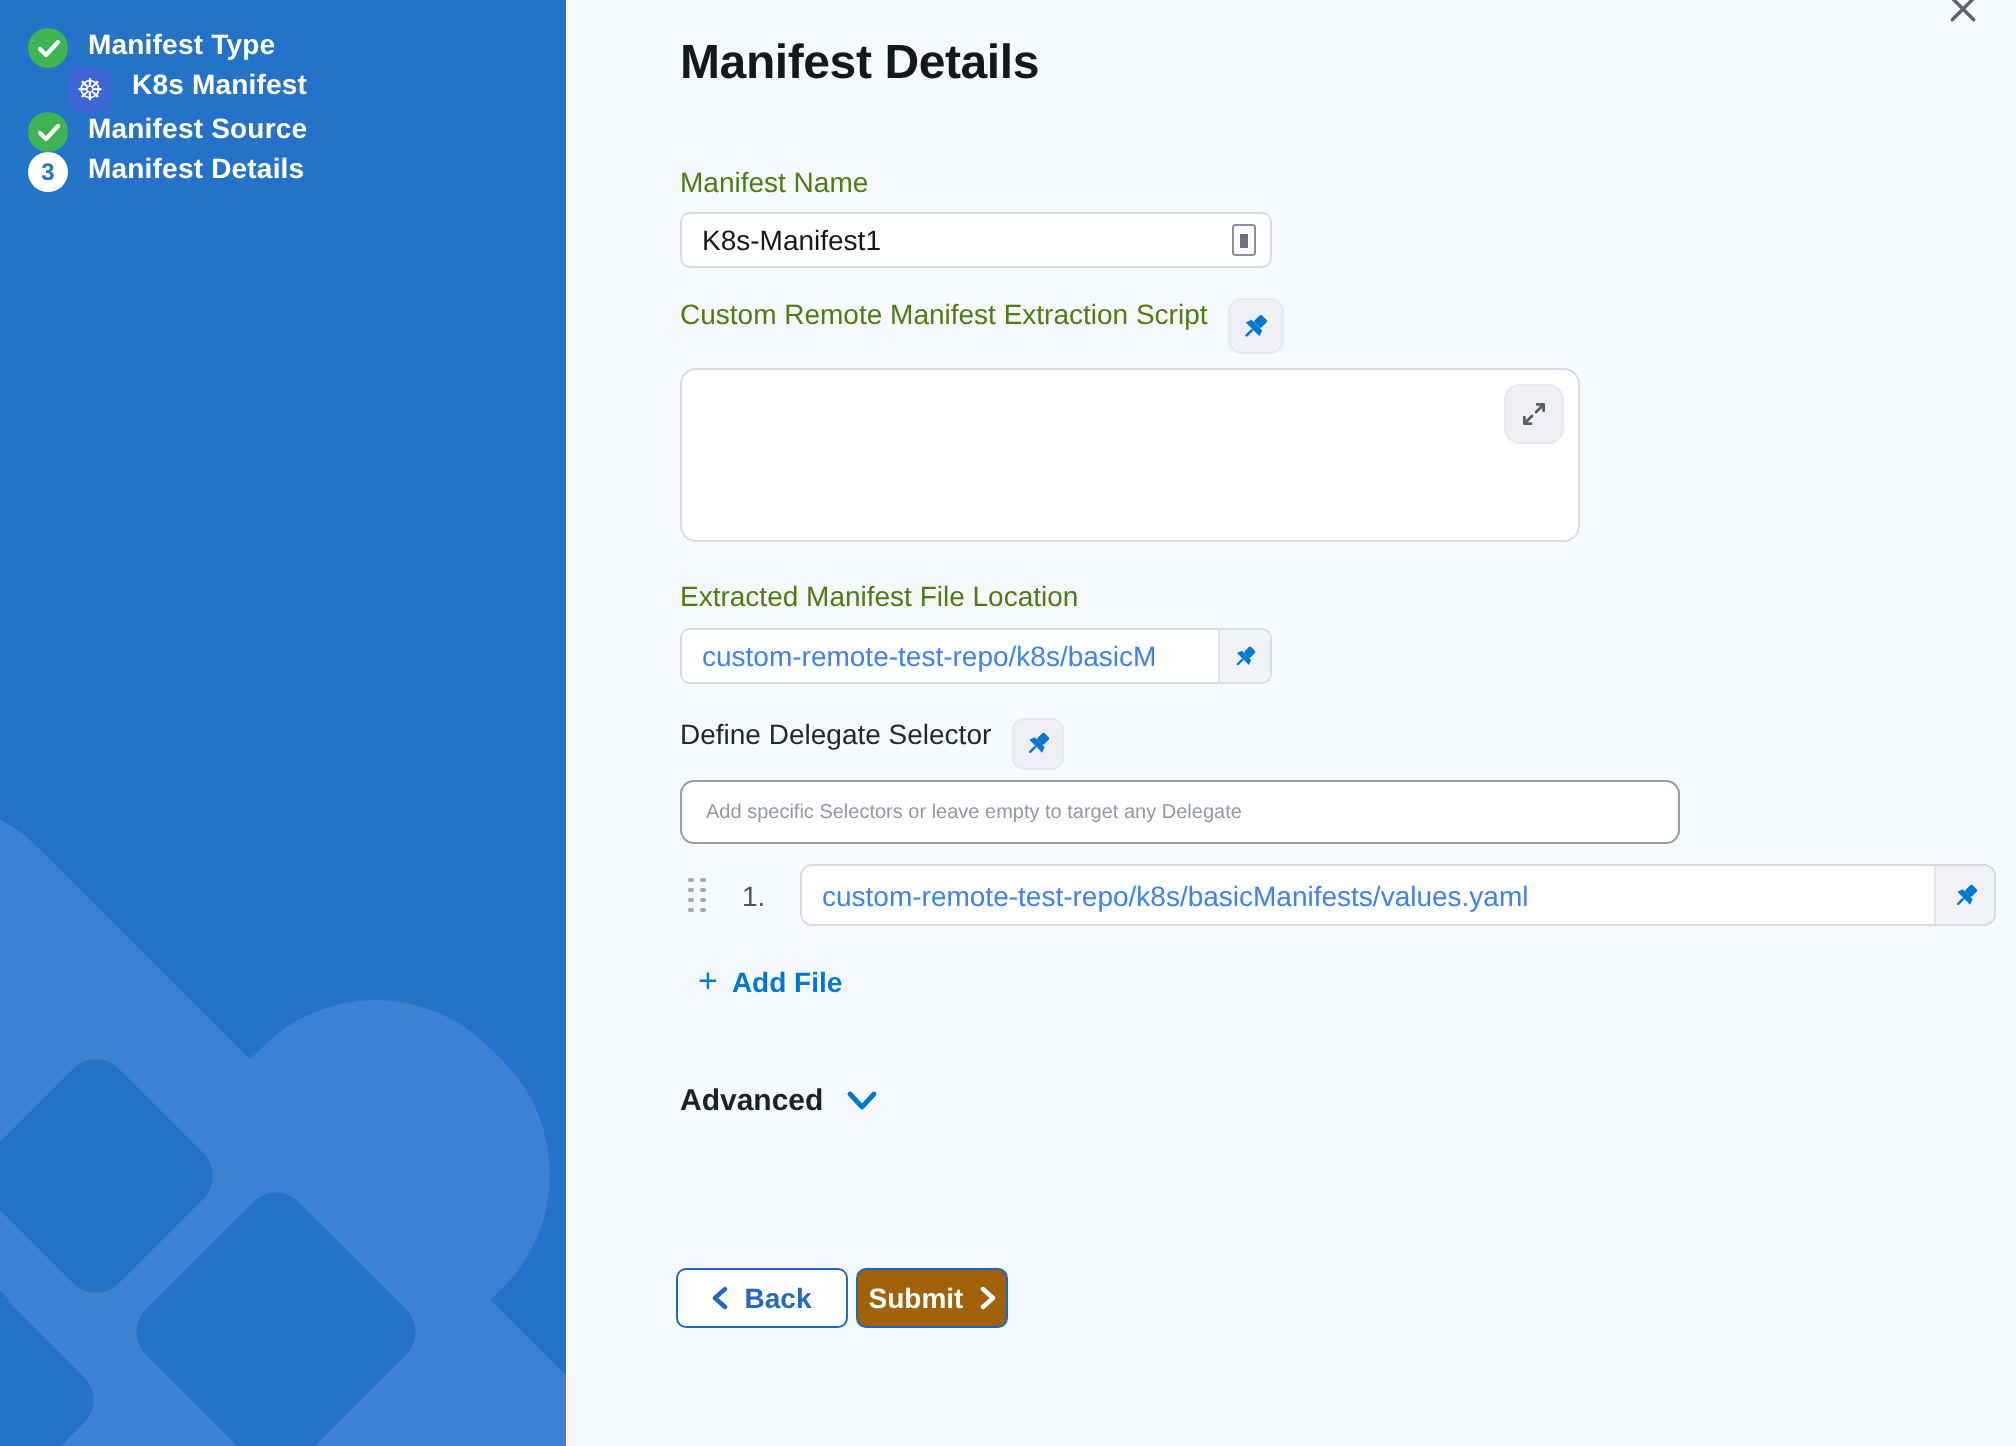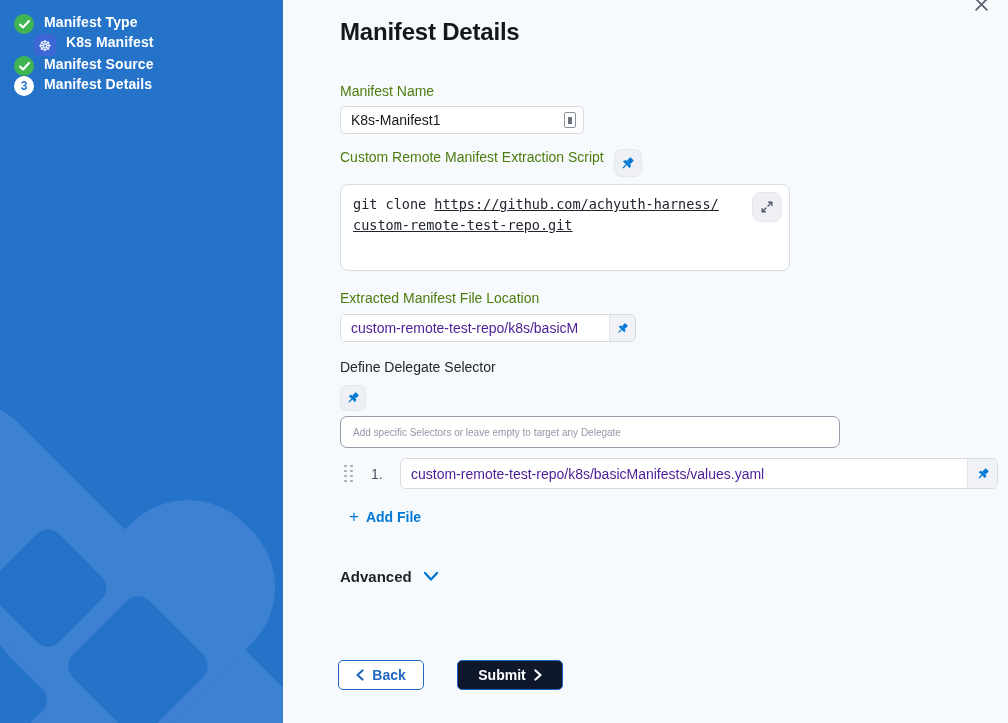--- a/index.html
+++ b/index.html
@@ -46,25 +46,25 @@
 
   .field-label { font-size:14px; color:#4d7c0f; }
   .field-label.dark { color:#23262e; }
   .label-row { display:flex; align-items:flex-start; gap:10px; }
 
   input { font-family:"Liberation Sans","DejaVu Sans",sans-serif; outline:none; }
   .text-input { height:28px; border:1px solid #d8dae3; border-radius:5px;
     background:#fff; font-size:14px; color:#16181d; padding:0 10px; }
 
   .mt-37 { margin-top:37px; } .mt-7 { margin-top:7px; } .mt-15 { margin-top:15px; }
-  .mt-8 { margin-top:8px; }  .mt-19 { margin-top:19px; } .mt-17 { margin-top:17px;flex-direction:column; }
+  .mt-8 { margin-top:8px; }  .mt-19 { margin-top:19px; } .mt-17 { margin-top:17px; }
   .mt-5 { margin-top:5px; }  .mt-10 { margin-top:10px; } .mt-43 { margin-top:43px; }
   .mt-75 { margin-top:75px; } .mt-20 { margin-top:20px; }
 
-  .name-input-wrap { position:relative; width:244px; }
+  .name-input-wrap { position:relative; width:296px; }
   .name-input-wrap input { width:100%; padding-right:32px; }
   .edit-affix { position:absolute; right:8px; top:6px; width:12px; height:16px;
     border:1.5px solid #8b8f9c; border-radius:2px; }
   .edit-affix::after { content:""; position:absolute; left:2.5px; top:4px;
     width:4px; height:7px; background:#6c7080; }
 
   .pin-btn { width:26px; height:26px; border-radius:6px; background:#eef0f6;
     border:1px solid #e6e8f0; display:flex; align-items:center; justify-content:center;
     cursor:pointer; flex:0 0 auto; }
   .pin-btn.lg { width:28px; height:28px; border-radius:7px; }
@@ -73,21 +73,21 @@
     border:1px solid #d9dbe6; border-radius:8px; padding:9px 62px 9px 12px; }
   .script-text { font-family:"DejaVu Sans Mono","Liberation Mono",monospace;
     font-size:13.5px; line-height:21px; color:#20242e; word-break:keep-all; }
   .script-url { text-decoration:underline; }
   .expand-btn { position:absolute; top:7px; right:7px; width:30px; height:30px;
     border-radius:8px; background:#eef0f6; border:1px solid #e6e8f0;
     display:flex; align-items:center; justify-content:center; cursor:pointer; }
 
   .input-group { display:flex; align-items:stretch; border:1px solid #d8dae3;
     border-radius:5px; background:#fff; overflow:hidden; }
-  .input-group input { border:none; height:26px; font-size:14px; color:#4c1d95;
+  .input-group input { border:none; height:26px; font-size:14px; color:#3b82f6;
     padding:0 10px; flex:1 1 auto; min-width:0; background:#fff; }
   .input-group .affix { width:26px; background:#f0f2f8; border-left:1px solid #e4e6ee;
     display:flex; align-items:center; justify-content:center; cursor:pointer; }
   .group-sm { width:296px; height:28px; }
   .group-values { width:598px; height:31px; border-radius:6px; }
   .group-values input { height:29px; }
   .group-values .affix { width:30px; }
 
   .delegate-input { width:500px; height:32px; border:1px solid #979caa;
     border-radius:7px; background:#fff; font-size:10px; color:#16181d; padding:0 12px; }
@@ -101,26 +101,26 @@
   .row-index { font-size:14px; color:#4f5362; margin-left:18px; width:17px; }
   .values-row .input-group { margin-left:12px;justify-content:center; }
 
   .add-file { display:flex; align-items:center; gap:7px; margin-left:9px;
     color:#0278d5; font-size:14px; font-weight:600; cursor:pointer; width:max-content; }
   .plus-glyph { font-size:17px; font-weight:400; line-height:14px; }
 
   .advanced-row { display:flex; align-items:center; gap:11px; cursor:pointer; width:max-content; }
   .advanced-label { font-size:15px; font-weight:700; color:#1d2026; }
 
-  .footer-row { display:flex; gap:33px; margin-left:-2px; }
+  .footer-row { display:flex; gap:4px; margin-left:-2px; }
   .btn { height:30px; border-radius:5px; font-size:14px; font-weight:700;
     display:flex; align-items:center; justify-content:center; gap:8px; cursor:pointer;
     font-family:"Liberation Sans","DejaVu Sans",sans-serif; }
   .btn-back { width:86px; background:#fff; border:1.5px solid #2268c2; color:#2268c2; }
-  .btn-submit { width:106px; background:#0f172a; border:1px solid #1a68c4; color:#fff; }
+  .btn-submit { width:76px; background:#a16207; border:1px solid #1a68c4; color:#fff; }
 
   svg { display:block; }
 </style>
 </head>
 <body>
 
 <div id="app">
 
   <aside class="sidebar">
     <div class="wm">
@@ -185,21 +185,20 @@
         <svg width="15" height="15" viewBox="0 0 16 16">
             <g transform="rotate(45 8 8)" fill="#0278d5">
               <rect x="5.4" y="1" width="5.2" height="5.6" rx="1"></rect>
               <path d="M4 6.6 h8 l1.2 3.2 H2.8 z"></path>
               <rect x="7.3" y="9.8" width="1.4" height="5.2" rx="0.7"></rect>
             </g>
           </svg>
       </span>
     </div>
     <div class="script-box mt-7">
-      <div class="script-text"><span>git clone </span><span class="script-url">https://github.com/achyuth-harness/</span><wbr><span class="script-url">custom-remote-test-repo.git</span></div>
       <span class="expand-btn">
         <svg width="14" height="14" viewBox="0 0 16 16" fill="none" stroke="#565d6e" stroke-width="1.6" stroke-linecap="round" stroke-linejoin="round">
             <path d="M9.8 2.5 h3.7 v3.7"></path>
             <path d="M13.3 2.7 L9.2 6.8"></path>
             <path d="M6.2 13.5 H2.5 V9.8"></path>
             <path d="M2.7 13.3 L6.8 9.2"></path>
           </svg>
       </span>
     </div>
 

